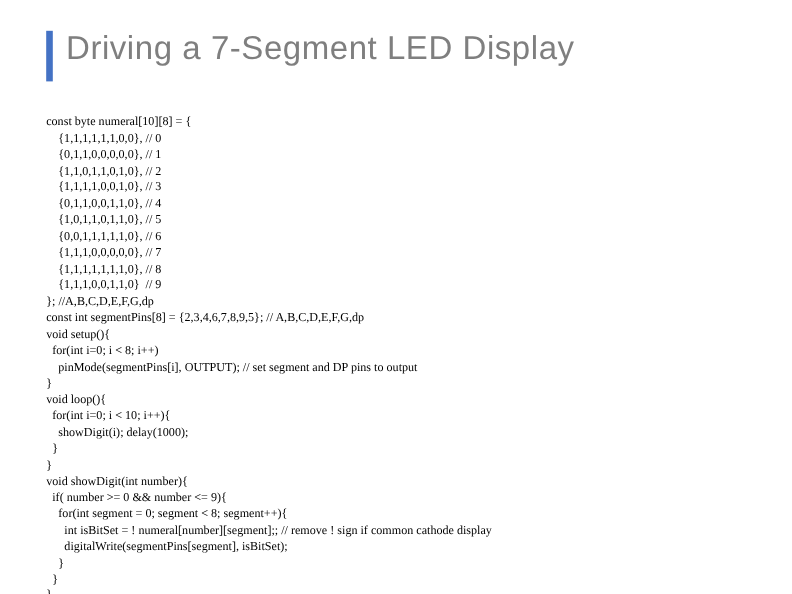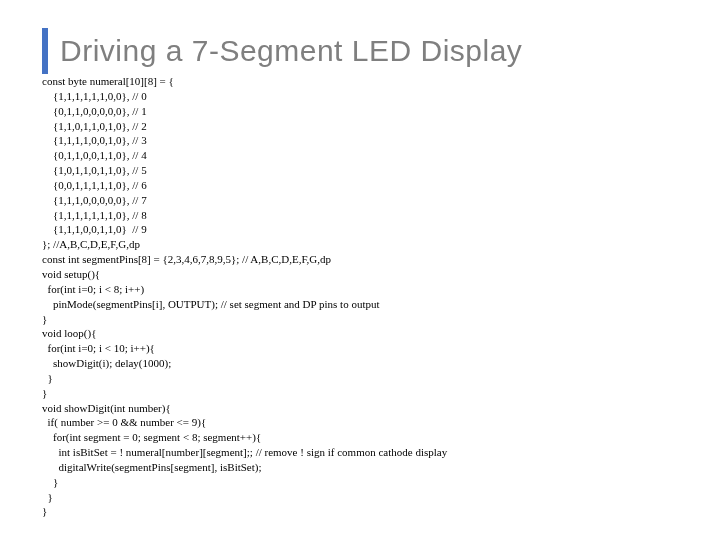--- a/index.html
+++ b/index.html
@@ -6,21 +6,22 @@
     body {
       width: 720px;
       height: 540px;
       background: #ffffff;
       font-family: Arial, sans-serif;
       padding: 28px 42px;
       overflow: hidden;
     }
     .title-bar {
       display: flex;
-      align-items: center;
+      align-items: flex-start;
+      margin-bottom: 30px;
     }
     .title-accent {
       width: 6px;
       height: 46px;
       background: #4472c4;
       margin-right: 12px;
     }
     h1 {
       font-size: 30px;
       font-weight: 400;

